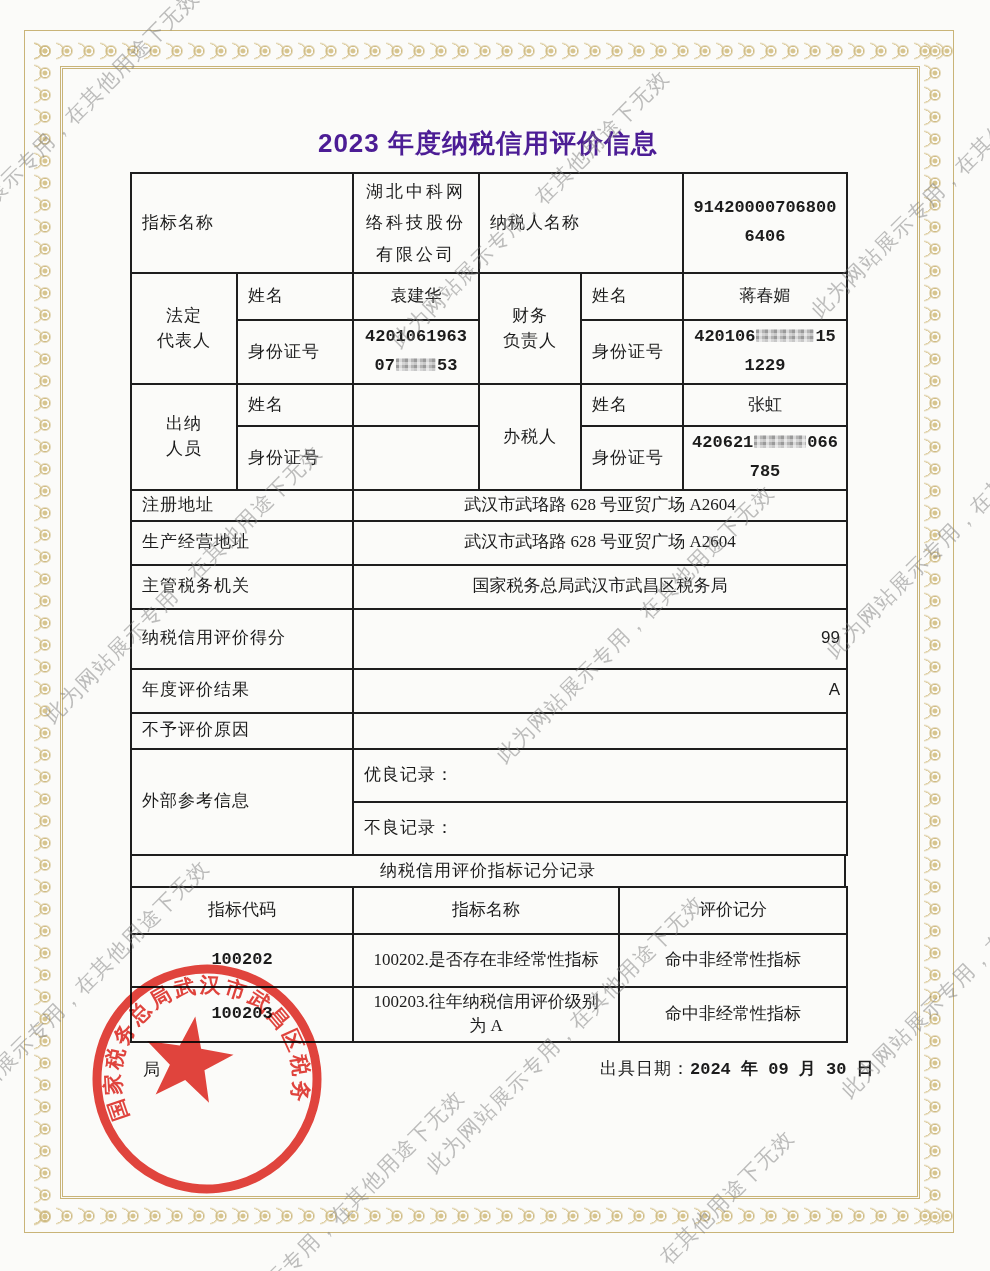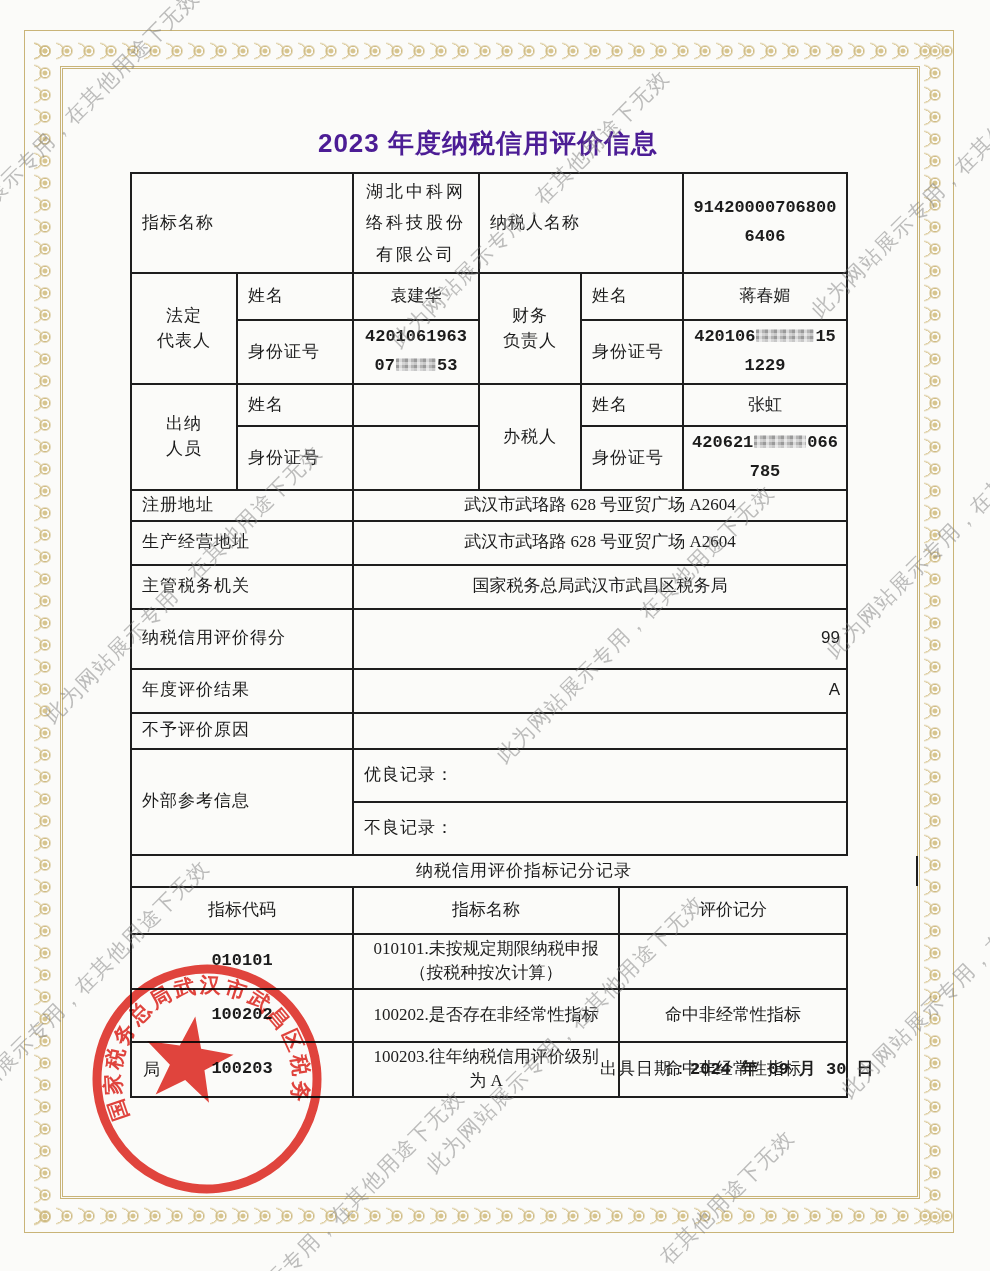--- a/index.html
+++ b/index.html
@@ -53,21 +53,21 @@
     line-height:1.45;
   }
   .lab{text-align:left;padding-left:10px;letter-spacing:1px;}
   .grp{text-align:center;white-space:pre-line;letter-spacing:1px;}
   .val{text-align:center;}
   .company{letter-spacing:3px;line-height:1.85;text-align:center;}
   .num{font-family:Liberation Mono, monospace;font-weight:600;word-break:break-all;line-height:1.7;}
   .num-light{font-family:"Liberation Sans", sans-serif;font-weight:400;text-align:right;}
   .section-row{
     border-left:2px solid #1e1e1e;border-right:2px solid #1e1e1e;
-    box-sizing:border-box;width:788px;height:30px;
+    box-sizing:border-box;width:716px;height:30px;
     display:flex;align-items:center;justify-content:center;
     font-size:17px;letter-spacing:1px;
   }
   .ind-name{white-space:pre-line;text-align:center;}
   
   .redact{
     display:inline-block;height:13px;border-radius:1px;
     vertical-align:-1px;margin:0 1px;
     background-image:
       repeating-linear-gradient(0deg, rgba(255,255,255,.45) 0 3px, rgba(0,0,0,0) 3px 6px),
@@ -204,26 +204,20 @@
         <col style="width:222px">
           <col style="width:266px">
           <col style="width:228px">
       </colgroup>
       <tbody>
           <tr style="height:47px">
         <td class="val">指标代码</td>
         <td class="val">指标名称</td>
         <td class="val">评价记分</td>
       </tr>
-      <tr style="height:52px">
-        <td class="val num">010101</td>
-        <td class="val ind-name">010101.未按规定期限纳税申报
-（按税种按次计算）</td>
-        <td class="val"></td>
-      </tr>
       <tr style="height:53px">
         <td class="val num">100202</td>
         <td class="val ind-name">100202.是否存在非经常性指标</td>
         <td class="val">命中非经常性指标</td>
       </tr>
       <tr style="height:52px">
         <td class="val num">100203</td>
         <td class="val ind-name">100203.往年纳税信用评价级别
 为 A</td>
         <td class="val">命中非经常性指标</td>

